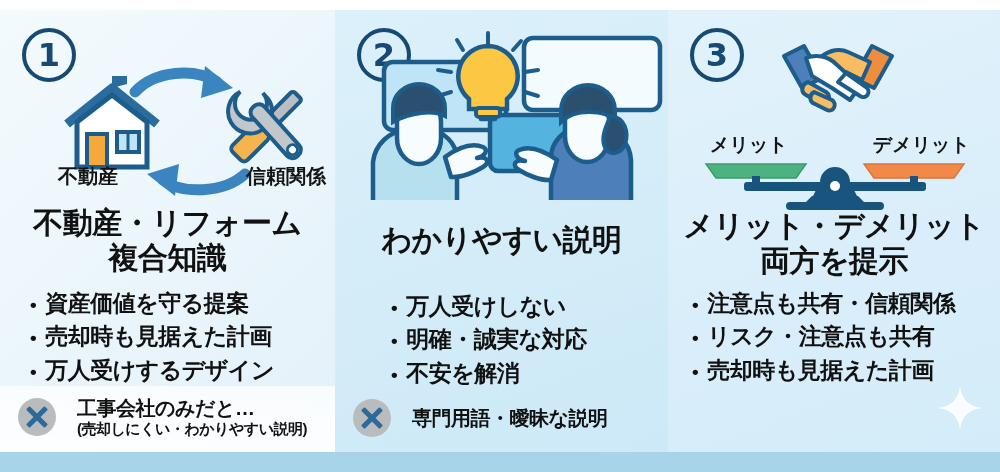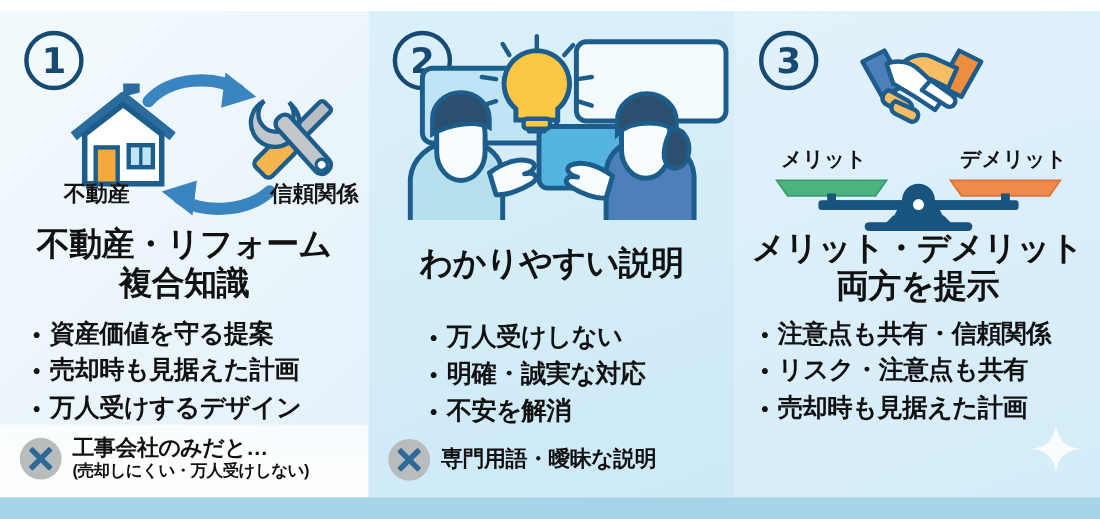--- a/index.html
+++ b/index.html
@@ -77,21 +77,21 @@
   .xcircle {
     flex:0 0 auto; width:38px; height:38px; border-radius:50%;
     background:#b9bcbd; position:relative;
   }
   .xcircle::before, .xcircle::after {
     content:""; position:absolute; left:50%; top:50%;
     width:26px; height:5px; background:#2d6a9a; border-radius:1px;
   }
   .xcircle::before { transform:translate(-50%,-50%) rotate(45deg); }
   .xcircle::after  { transform:translate(-50%,-50%) rotate(-45deg); }
-  .xtexts { display:flex; flex-direction:column; justify-content:flex-end; }
+  .xtexts { display:flex; flex-direction:column; justify-content:flex-end;margin-left:11px; }
   .xmain { font-size:20px; font-weight:bold; color:#111; line-height:1.15; letter-spacing:-0.5px;}
   .xsub  { font-size:15px; font-weight:bold; color:#111; line-height:1.2; letter-spacing:-0.5px;}
 
   
   .scale-labels {
     position:absolute; left:28px; top:112px; width:278px;
     display:flex; justify-content:space-between;
     font-size:19px; font-weight:bold; color:#141414;text-align:right;
   }
   .scale-labels span:first-child { margin-left:14px; }
@@ -169,21 +169,21 @@
         <div class="bullet">
           <span class="dot">•</span>
           <span>万人受けするデザイン</span>
         </div>
       </div>
 
       <div class="xrow">
         <div class="xcircle"></div>
         <div class="xtexts">
           <div class="xmain">工事会社のみだと…</div>
-          <div class="xsub">(売却しにくい・万人受けしない)</div>
+          <div class="xsub">(売却しにくい・わかりやすい説明)</div>
         </div>
       </div>
     </div>
 
     <div class="panel p2">
 
       <div class="badge">
         <span>2</span>
       </div>
 

